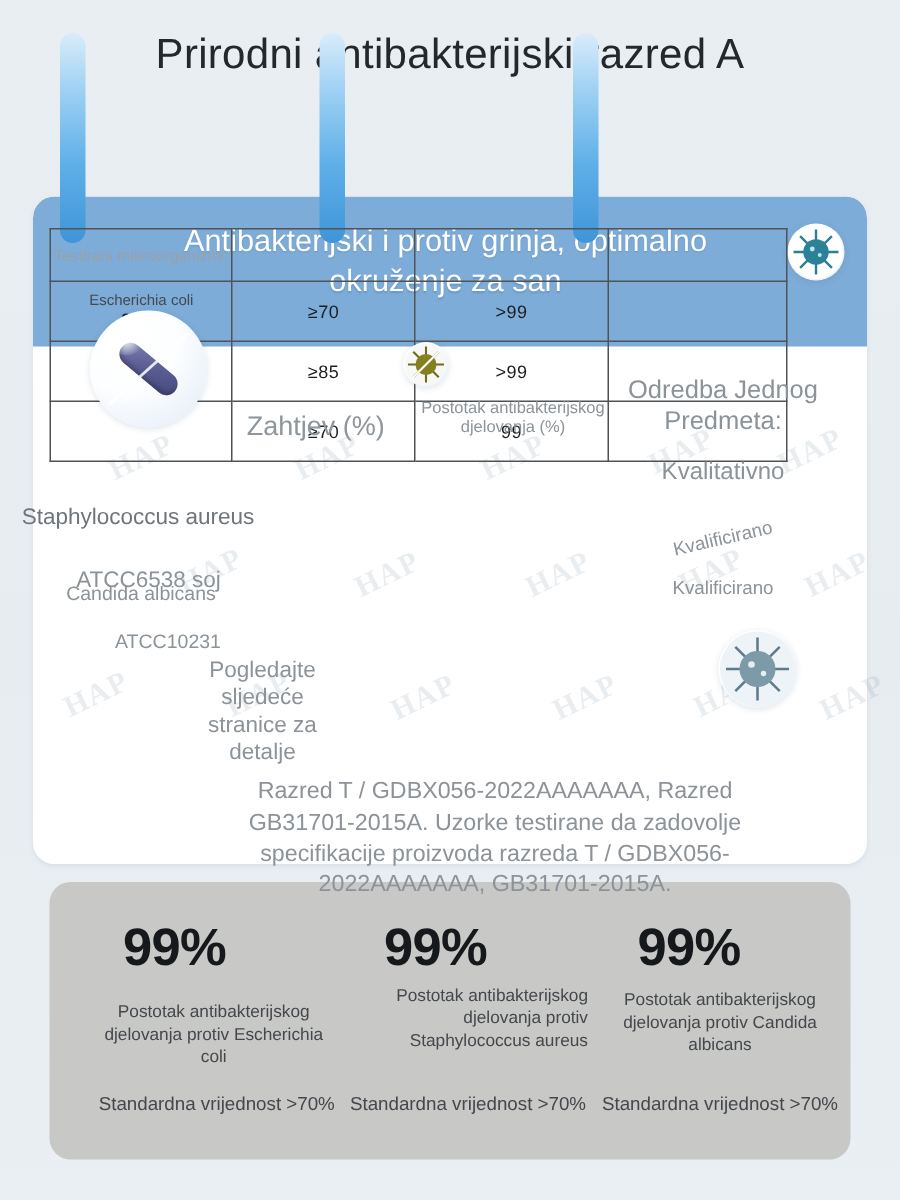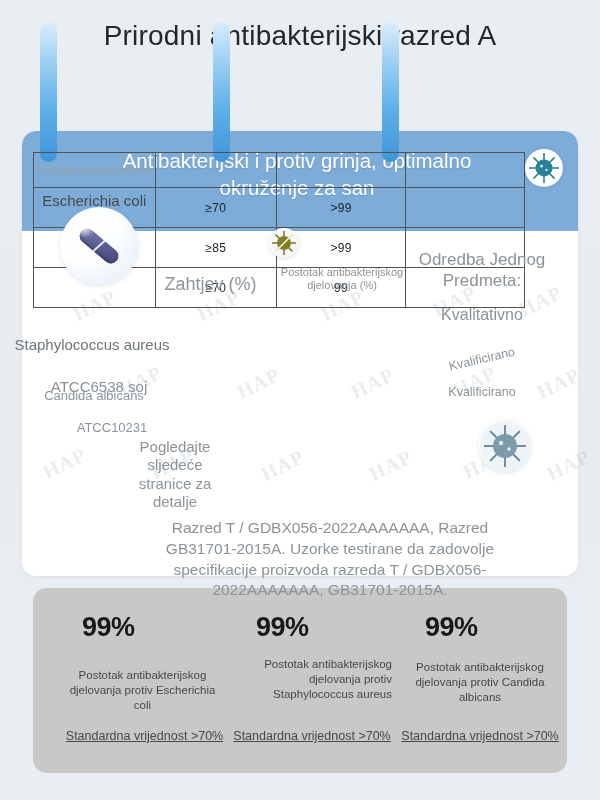--- a/index.html
+++ b/index.html
@@ -99,21 +99,21 @@
   .tbl td.c1{width:122px;}
   .tbl td.c2{width:130px;}
   .tbl td.c3{width:120px;}
   .tbl .hdr{height:32px;}
   .num{font-size:12.5px;letter-spacing:.3px;}
 
   
   .orig{
     color:#9aa1a7;font-size:10.5px;line-height:1.18;
   }
-  .orig-strong{color:#45494d;font-size:15px;}
+  .orig-strong{color:#45494d;font-size:10px;}
   .orig-8099{color:#1c1f22;font-size:12px;font-weight:600;}
 
   
   .ov{
     position:absolute;
     color:#8b9399;
     text-align:center;
     line-height:1.22;
     z-index:7;
     pointer-events:none;
@@ -161,21 +161,21 @@
     position:absolute;top:22px;width:17px;height:140px;
     border-radius:9px;
     background:linear-gradient(180deg,#d9ecfb 0%,#9dd0f3 28%,#5fb0e8 62%,#3f95d8 100%);
   }
   .bar.b1{left:40px;}
   .bar.b2{left:213px;}
   .bar.b3{left:382px;}
 
   .pct{
     position:absolute;
-    font-size:27px;font-weight:700;color:#16191c;
+    font-size:35px;font-weight:700;color:#16191c;
     letter-spacing:-.5px;
   }
   .pct.p1{left:82px;top:612px;}
   .pct.p2{left:256px;top:612px;}
   .pct.p3{left:425px;top:612px;}
 
   .stat-desc{
     position:absolute;
     text-align:center;
     font-size:11.5px;line-height:1.32;
@@ -183,21 +183,20 @@
   }
   .stat-desc.d1{left:60px;top:668px;width:165px;}
   .stat-desc.d2{left:232px;top:657px;width:160px;text-align:right;}
   .stat-desc.d3{left:400px;top:660px;width:160px;}
 
   .stat-std{
     position:absolute;
     text-align:center;
     font-size:12.5px;line-height:1.3;
     color:#44484c;
-    text-decoration:underline;
   }
   .stat-std.t1{left:62px;top:728px;width:165px;}
   .stat-std.t2{left:232px;top:728px;width:160px;}
   .stat-std.t3{left:400px;top:728px;width:160px;}
 </style>
 </head>
 <body>
 
 <div class="page">
 

